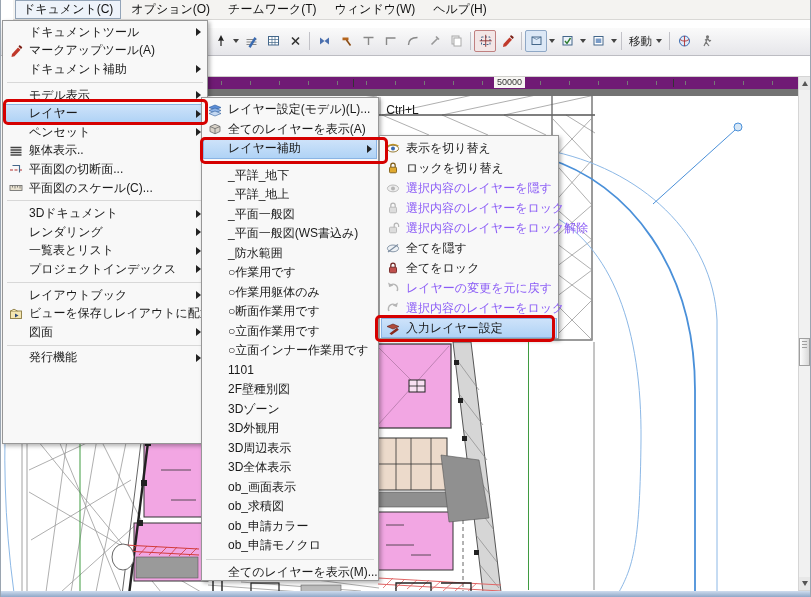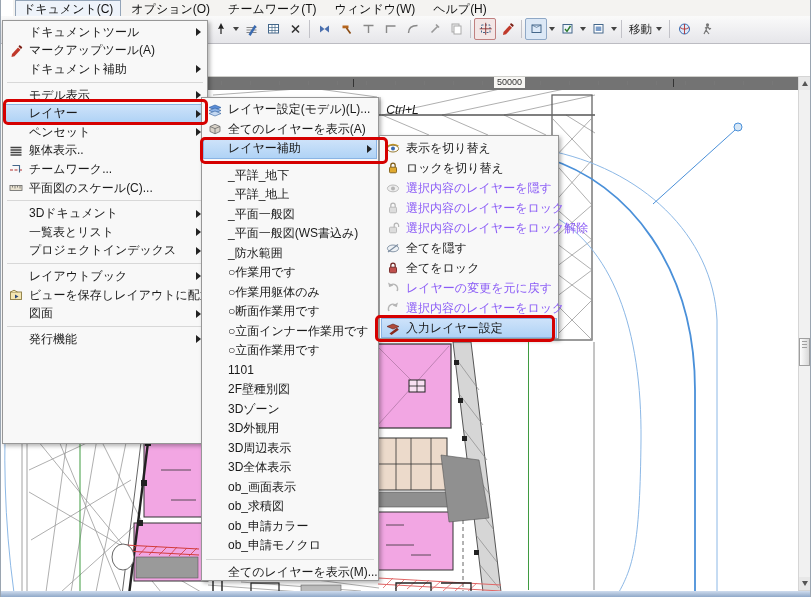--- a/index.html
+++ b/index.html
@@ -8,33 +8,33 @@
     font-family:"Liberation Sans","DejaVu Sans",sans-serif;
     background:#ffffff;border-left:1px solid #9aa5b1;border-right:1px solid #9aa5b1;
     box-sizing:border-box;
   }
   
   .menubar{position:absolute;left:0;top:0;width:811px;height:19px;background:#f4f3f1;
     border-bottom:1px solid #d9d8d6;display:flex;align-items:center;z-index:3;font-size:12px;color:#111;margin-left:12px;}
   .menubar .mb{padding:1px 8px;margin-left:2px;white-space:nowrap;cursor:default;}
   .menubar .mb.active{background:#eef3fa;border:1px solid #93a4b8;padding:0 7px;}
   
-  .toolbar{position:absolute;left:0;top:16px;width:811px;height:27px;z-index:3;
+  .toolbar{position:absolute;left:0;top:28px;width:811px;height:27px;z-index:3;
     background:linear-gradient(#fafafa,#e6e6ea);border-bottom:1px solid #bcbcc2;}
   .tstrip{position:absolute;left:208px;top:2px;height:22px;display:flex;align-items:center;}
   .tbtn{width:20px;height:20px;display:flex;align-items:center;justify-content:center;border:1px solid transparent;border-radius:2px;}
   .tbtn.pressed{background:#dce8f6;border:1px solid #8fa8c6;}
   .tbtn.pressed-red{background:#f3e6e6;border:1px solid #c08080;}
   .tsep{width:1px;height:18px;background:#c2c2c8;margin:0 3px;}
   .tdd{width:9px;height:20px;display:flex;align-items:center;justify-content:center;}
   .caret{width:0;height:0;border-left:3.5px solid transparent;border-right:3.5px solid transparent;border-top:4px solid #444;}
   .tmove{font-size:11.5px;color:#222;padding:2px 4px;display:flex;align-items:center;gap:4px;}
   
-  .ruler{position:absolute;left:207px;top:76px;width:590px;height:12px;background:#737373;
-    border-top:1px solid #cfcfcb;border-bottom:1px solid #737373;z-index:2;}
+  .ruler{position:absolute;left:207px;top:76px;width:590px;height:12px;background:#701a75;
+    border-top:1px solid #cfcfcb;border-bottom:7px solid #737373;z-index:2;}
   .ruler .ticks{position:absolute;left:0;top:4px;width:100%;height:4px;
     background:repeating-linear-gradient(to right,transparent 0 13px,#777 13px 14px,transparent 14px 29px);}
   .ruler .tick-tall{position:absolute;top:2px;width:1px;height:8px;background:#333;}
   .ruler .rlabel{position:absolute;top:0;font-size:9px;color:#333;background:#f7f6f3;padding:0 3px;line-height:11px;}
   
   .vscroll{position:absolute;left:797px;top:76px;width:13px;height:515px;background:#f1f1f1;
     border:1px solid #d5d5d5;z-index:2;box-sizing:border-box;}
   .sbtn{position:absolute;left:0;width:11px;height:13px;background:#e8e8e8;display:flex;align-items:center;justify-content:center;}
   .tri-up{width:0;height:0;border-left:3.5px solid transparent;border-right:3.5px solid transparent;border-bottom:5px solid #555;}
   .tri-dn{width:0;height:0;border-left:3.5px solid transparent;border-right:3.5px solid transparent;border-top:5px solid #555;}
@@ -45,21 +45,21 @@
   .bottomstrip{position:absolute;left:0;top:591px;width:811px;height:6px;z-index:4;
     background:linear-gradient(#cfdcee,#8fa8c8);}
   
   .cad{position:absolute;left:0;top:0;z-index:1;}
   
   .menu{position:absolute;background:#f8f8f8;border:1px solid #979797;z-index:5;
     box-shadow:2px 2px 4px rgba(0,0,0,.3);padding:2px 1px;box-sizing:border-box;font-size:12px;color:#1a1a1a;}
   .mi{display:flex;align-items:center;position:relative;padding-right:14px;}
   .mi .ic{width:16px;height:16px;margin:0 5px 0 4px;flex:0 0 16px;display:flex;align-items:center;justify-content:center;}
   .mi .lbl{white-space:nowrap;}
-  .mi .sc{margin-left:auto;padding-left:16px;white-space:nowrap;font-style:italic;}
+  .mi .sc{margin-left:auto;padding-left:16px;white-space:nowrap;}
   .mi .arr{position:absolute;right:5px;top:50%;margin-top:-4px;width:0;height:0;
     border-top:4px solid transparent;border-bottom:4px solid transparent;border-left:5px solid #222;}
   .mi.disabled{color:#8b5cf6;}
   .mi.hl{background:linear-gradient(#cfe3fa,#aed2f5);box-shadow:inset 0 0 0 1px #8ab4e4;}
   .msep{border-top:1px solid #d8d8d8;margin:3px 3px;}
   #menu-doc{left:1px;top:20px;width:206px;height:424px;}
   #menu-doc .mi{height:18.6px;}
   #menu-layer{left:200px;top:97px;width:178px;height:484px;}
   #menu-layer .mi{height:19.5px;}
   #menu-extras{left:378px;top:135px;width:180px;height:204px;}
@@ -344,35 +344,40 @@
       </span>
       <span class="lbl">躯体表示..</span>
     </div>
     <div class="mi">
       <span class="ic">
         <svg width="14" height="16" viewBox="0 0 14 16">
           <path d="M1 9 H13" stroke="#b03030" stroke-width="1.2" stroke-dasharray="3 1.5"></path>
           <path d="M3.5 4.5 h7 v7" stroke="#44678a" fill="none" stroke-width="1.1"></path>
         </svg>
       </span>
-      <span class="lbl">チームワーク...</span>
+      <span class="lbl">平面図の切断面...</span>
     </div>
     <div class="mi">
       <span class="ic">
         <svg width="14" height="16" viewBox="0 0 14 16">
           <rect x="1" y="5.5" width="12" height="5" fill="#e8e2d0" stroke="#666" stroke-width=".8"></rect>
           <path d="M3.5 5.5v2 M6 5.5v3 M8.5 5.5v2 M11 5.5v3" stroke="#666" stroke-width=".8"></path>
         </svg>
       </span>
       <span class="lbl">平面図のスケール(C)...</span>
     </div>
     <div class="msep"></div>
     <div class="mi">
       <span class="ic"></span>
       <span class="lbl">3Dドキュメント</span>
+      <span class="arr"></span>
+    </div>
+    <div class="mi">
+      <span class="ic"></span>
+      <span class="lbl">レンダリング</span>
       <span class="arr"></span>
     </div>
     <div class="mi">
       <span class="ic"></span>
       <span class="lbl">一覧表とリスト</span>
       <span class="arr"></span>
     </div>
     <div class="mi">
       <span class="ic"></span>
       <span class="lbl">プロジェクトインデックス</span>
@@ -461,25 +466,25 @@
     <div class="mi">
       <span class="ic"></span>
       <span class="lbl">○作業用躯体のみ</span>
     </div>
     <div class="mi">
       <span class="ic"></span>
       <span class="lbl">○断面作業用です</span>
     </div>
     <div class="mi">
       <span class="ic"></span>
+      <span class="lbl">○立面作業用です</span>
+    </div>
+    <div class="mi">
+      <span class="ic"></span>
       <span class="lbl">○立面インナー作業用です</span>
-    </div>
-    <div class="mi">
-      <span class="ic"></span>
-      <span class="lbl">○立面作業用です</span>
     </div>
     <div class="mi">
       <span class="ic"></span>
       <span class="lbl">1101</span>
     </div>
     <div class="mi">
       <span class="ic"></span>
       <span class="lbl">2F壁種別図</span>
     </div>
     <div class="mi">

